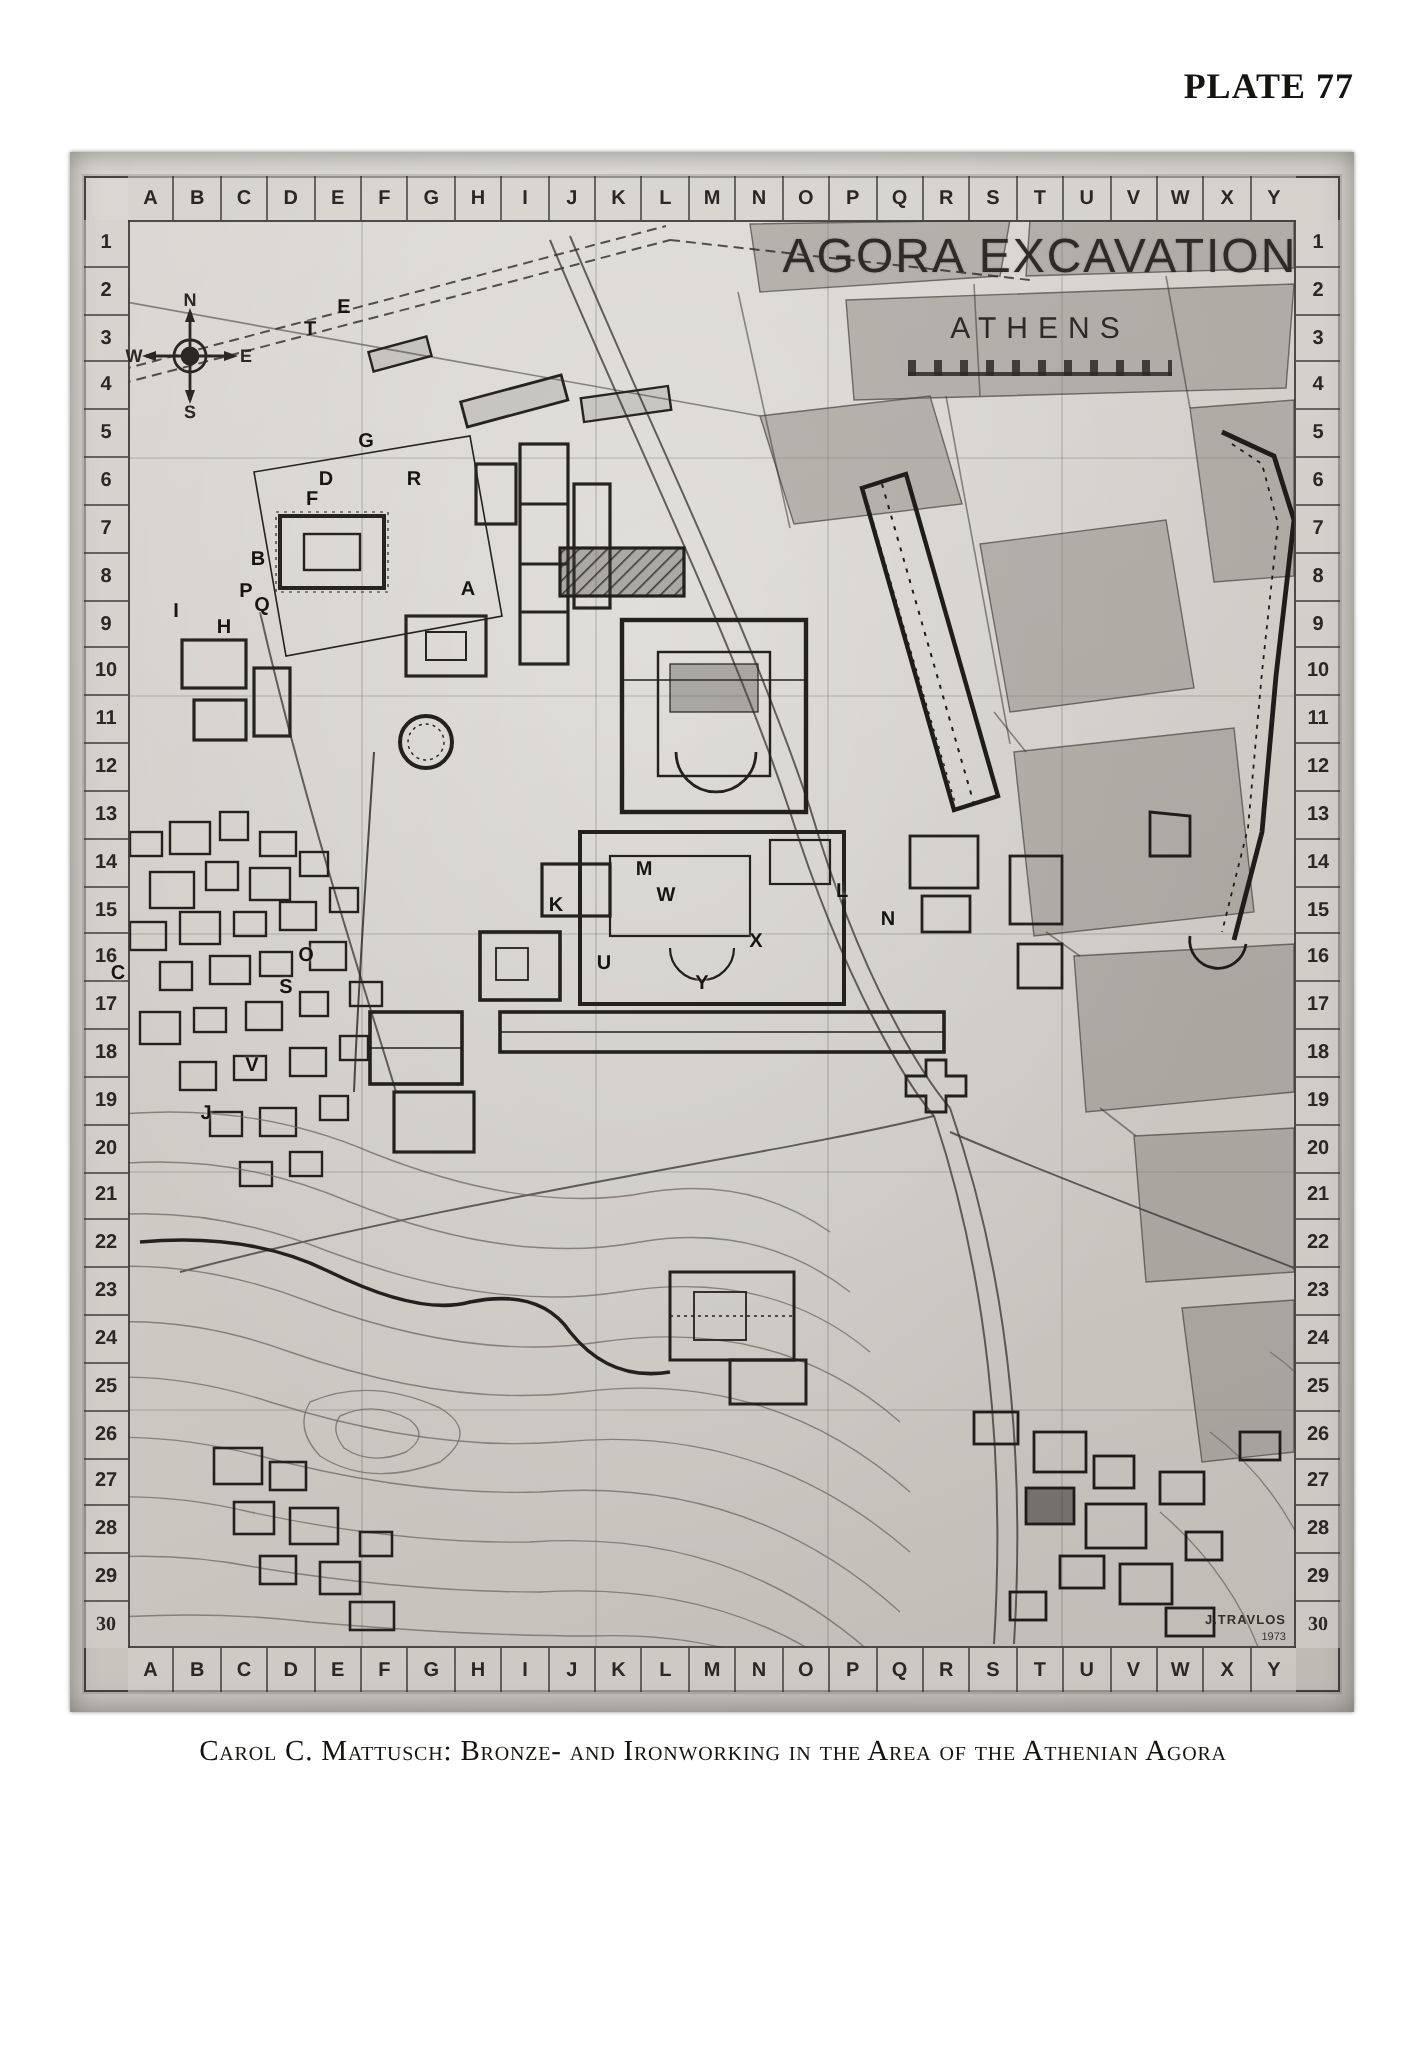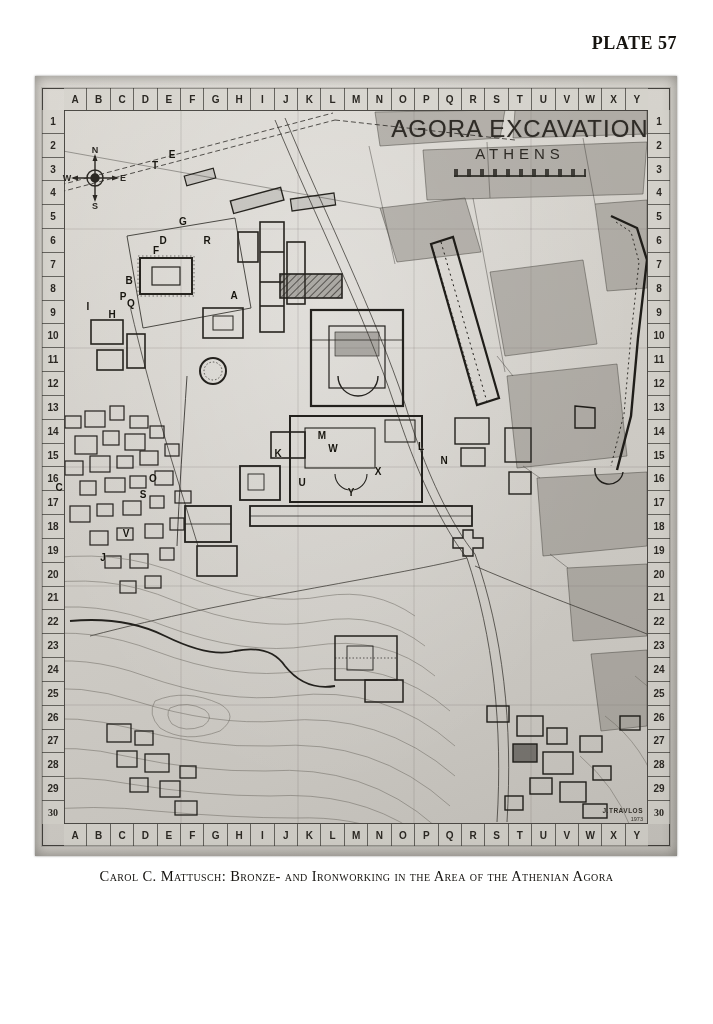--- a/index.html
+++ b/index.html
@@ -48,21 +48,21 @@
     position:absolute;left:352px;top:40px;width:266px;text-align:center;
     color:#2c2a25;pointer-events:none;
   }
   .map-title{
     font-family:"Liberation Sans",sans-serif;font-weight:400;
     font-size:24px;letter-spacing:1px;line-height:26px;white-space:nowrap;
     color:#2e2b26;text-shadow:0 0 1px rgba(46,43,38,0.35);
   }
   .map-subtitle{
     font-family:"Liberation Sans",sans-serif;font-weight:500;
-    font-size:15px;letter-spacing:5px;margin-top:3px;color:#2e2b26;
+    font-size:15px;letter-spacing:5px;margin-top:14px;color:#2e2b26;
   }
   .scale-bar{
     margin:7px auto 0;width:132px;height:6px;
     border-bottom:2px solid rgba(44,42,37,0.85);
     background:repeating-linear-gradient(90deg, rgba(44,42,37,0.85) 0 4px, rgba(0,0,0,0) 4px 13px);
   }
   
   .compass{position:absolute;left:28px;top:70px;width:64px;height:64px;pointer-events:none;}
   .compass .pt{
     position:absolute;font-family:"Liberation Sans",sans-serif;font-weight:700;
@@ -86,21 +86,21 @@
   
   .caption{
     position:absolute;left:0;top:868px;width:713px;text-align:center;
     font-family:"Liberation Serif",serif;font-variant:small-caps;
     font-size:14.5px;letter-spacing:0.4px;color:#15130f;
   }
 </style>
 </head>
 <body>
 
-<div class="plate-label">PLATE 57</div>
+<div class="plate-label">PLATE 77</div>
 
 <div class="photo">
 
   <svg class="map-art" viewBox="0 0 642 780" xmlns="http://www.w3.org/2000/svg">
     <defs>
       <clipPath id="interior">
           <rect x="29" y="34" width="584" height="714"></rect>
         </clipPath>
       <pattern id="hatch" width="5" height="5" patternTransform="rotate(45)" patternUnits="userSpaceOnUse">
         <rect width="5" height="5" fill="rgba(72,69,63,0.35)"></rect>

